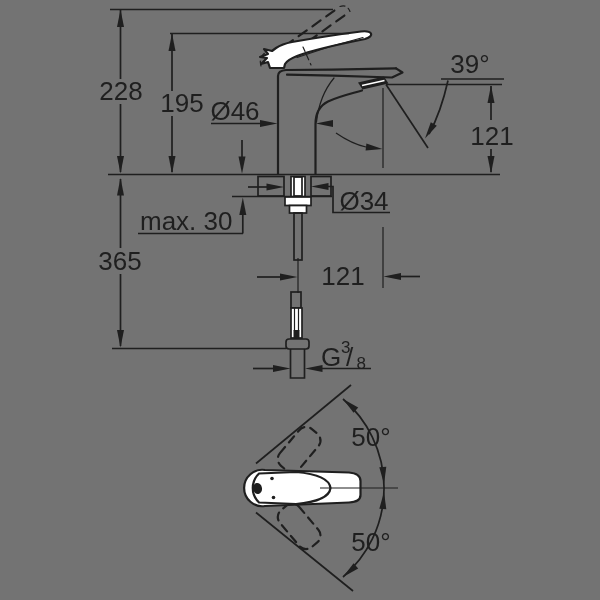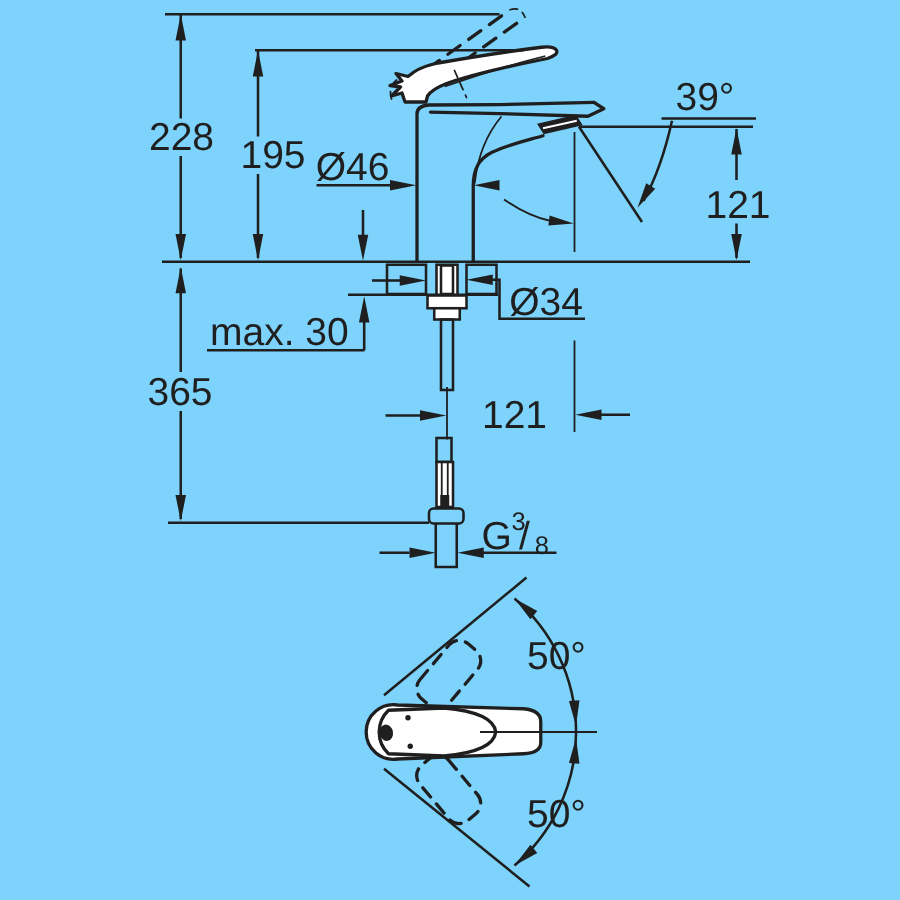--- a/index.html
+++ b/index.html
@@ -1,16 +1,16 @@
 <!DOCTYPE html>
 <html><head>
 <meta charset="utf-8">
 <style>
   html,body{margin:0;padding:0;background:#fff;}
-  .stage{width:600px;height:600px;background:#7dd3fc;position:relative;overflow:hidden;}
+  .stage{width:600px;height:600px;background:#737373;position:relative;overflow:hidden;}
   svg text{font-family:"Liberation Sans","DejaVu Sans",sans-serif;font-size:26px;fill:#1f1f1f;}
   svg text.small{font-size:17px;}
   .s{stroke:#1f1f1f;stroke-width:2.2;fill:none;stroke-linecap:round;stroke-linejoin:round;}
   .d{stroke:#1f1f1f;stroke-width:1.7;fill:none;stroke-linecap:butt;}
   .thin{stroke-width:1.2;}
   .f{fill:#1f1f1f;stroke:none;}
   .w{fill:#ffffff;}
   .dashL{stroke-dasharray:10 7;}
   .dashS{stroke-dasharray:8 6;}
   .dashT{stroke-dasharray:5 4;}

